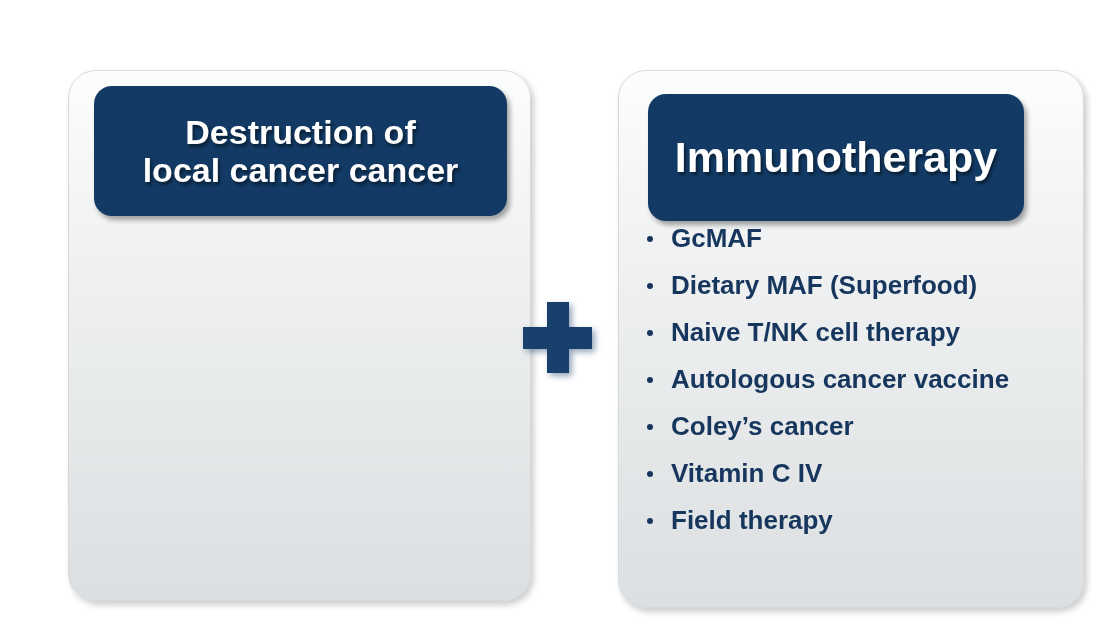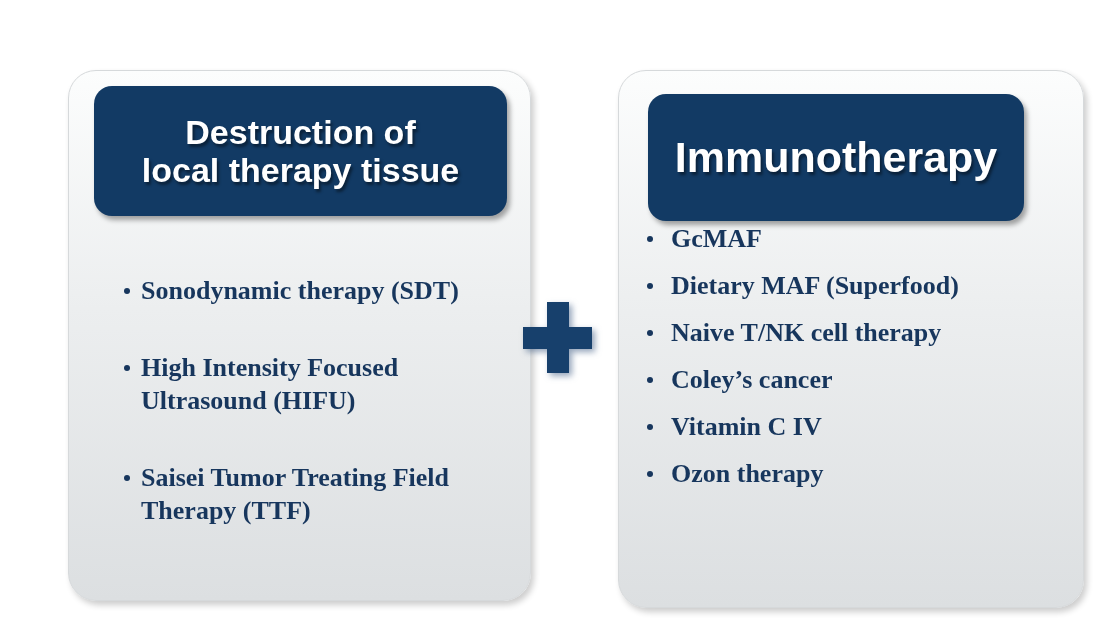--- a/index.html
+++ b/index.html
@@ -38,21 +38,20 @@
   }
   #left-header  { left: 25px; top: 15px; width: 413px; height: 130px; font-size: 34px; line-height: 1.12; }
   #right-header { left: 29px; top: 23px; width: 376px; height: 127px; font-size: 43px; line-height: 1.1; text-align: center; }
 
   .bullet-list {
     position: absolute;
     margin: 0; padding: 0;
     list-style: none;
     color: #17365d;
     font-weight: bold;
-    font-family: Liberation Serif, serif;
   }
   .bullet-list li { position: relative; }
   .bullet-list li::before {
     content: "";
     position: absolute;
     left: 0;
     width: 6px; height: 6px;
     border-radius: 50%;
     background: #17365d;
   }
@@ -82,50 +81,43 @@
     width: 69px; height: 22px;
     background: #17406c;
   }
 </style>
 </head>
 <body>
 
 <div class="panel" id="left-panel">
   <div class="panel-header" id="left-header">
     <span>Destruction of</span>
-    <span>local therapy tissue</span>
+    <span>local cancer cancer</span>
   </div>
-  <ul class="bullet-list" id="left-list">
-
-      <li>Sonodynamic therapy (SDT)</li>
-
-      <li>High Intensity Focused Ultrasound (HIFU)</li>
-
-      <li>Saisei Tumor Treating Field Therapy (TTF)</li>
-    </ul>
 </div>
 
 <div class="plus-wrap">
   <div class="vbar"></div>
   <div class="hbar"></div>
 </div>
 
 <div class="panel" id="right-panel">
   <div class="panel-header" id="right-header">
     <span>Immunotherapy</span>
   </div>
   <ul class="bullet-list" id="right-list">
 
       <li>GcMAF</li>
 
       <li>Dietary MAF (Superfood)</li>
 
       <li>Naive T/NK cell therapy</li>
 
+      <li>Autologous cancer vaccine</li>
 
       <li>Coley’s cancer</li>
 
       <li>Vitamin C IV</li>
 
 
-      <li>Ozon therapy</li>
+      <li>Field therapy</li>
     </ul>
 </div>
 
 </body></html>

